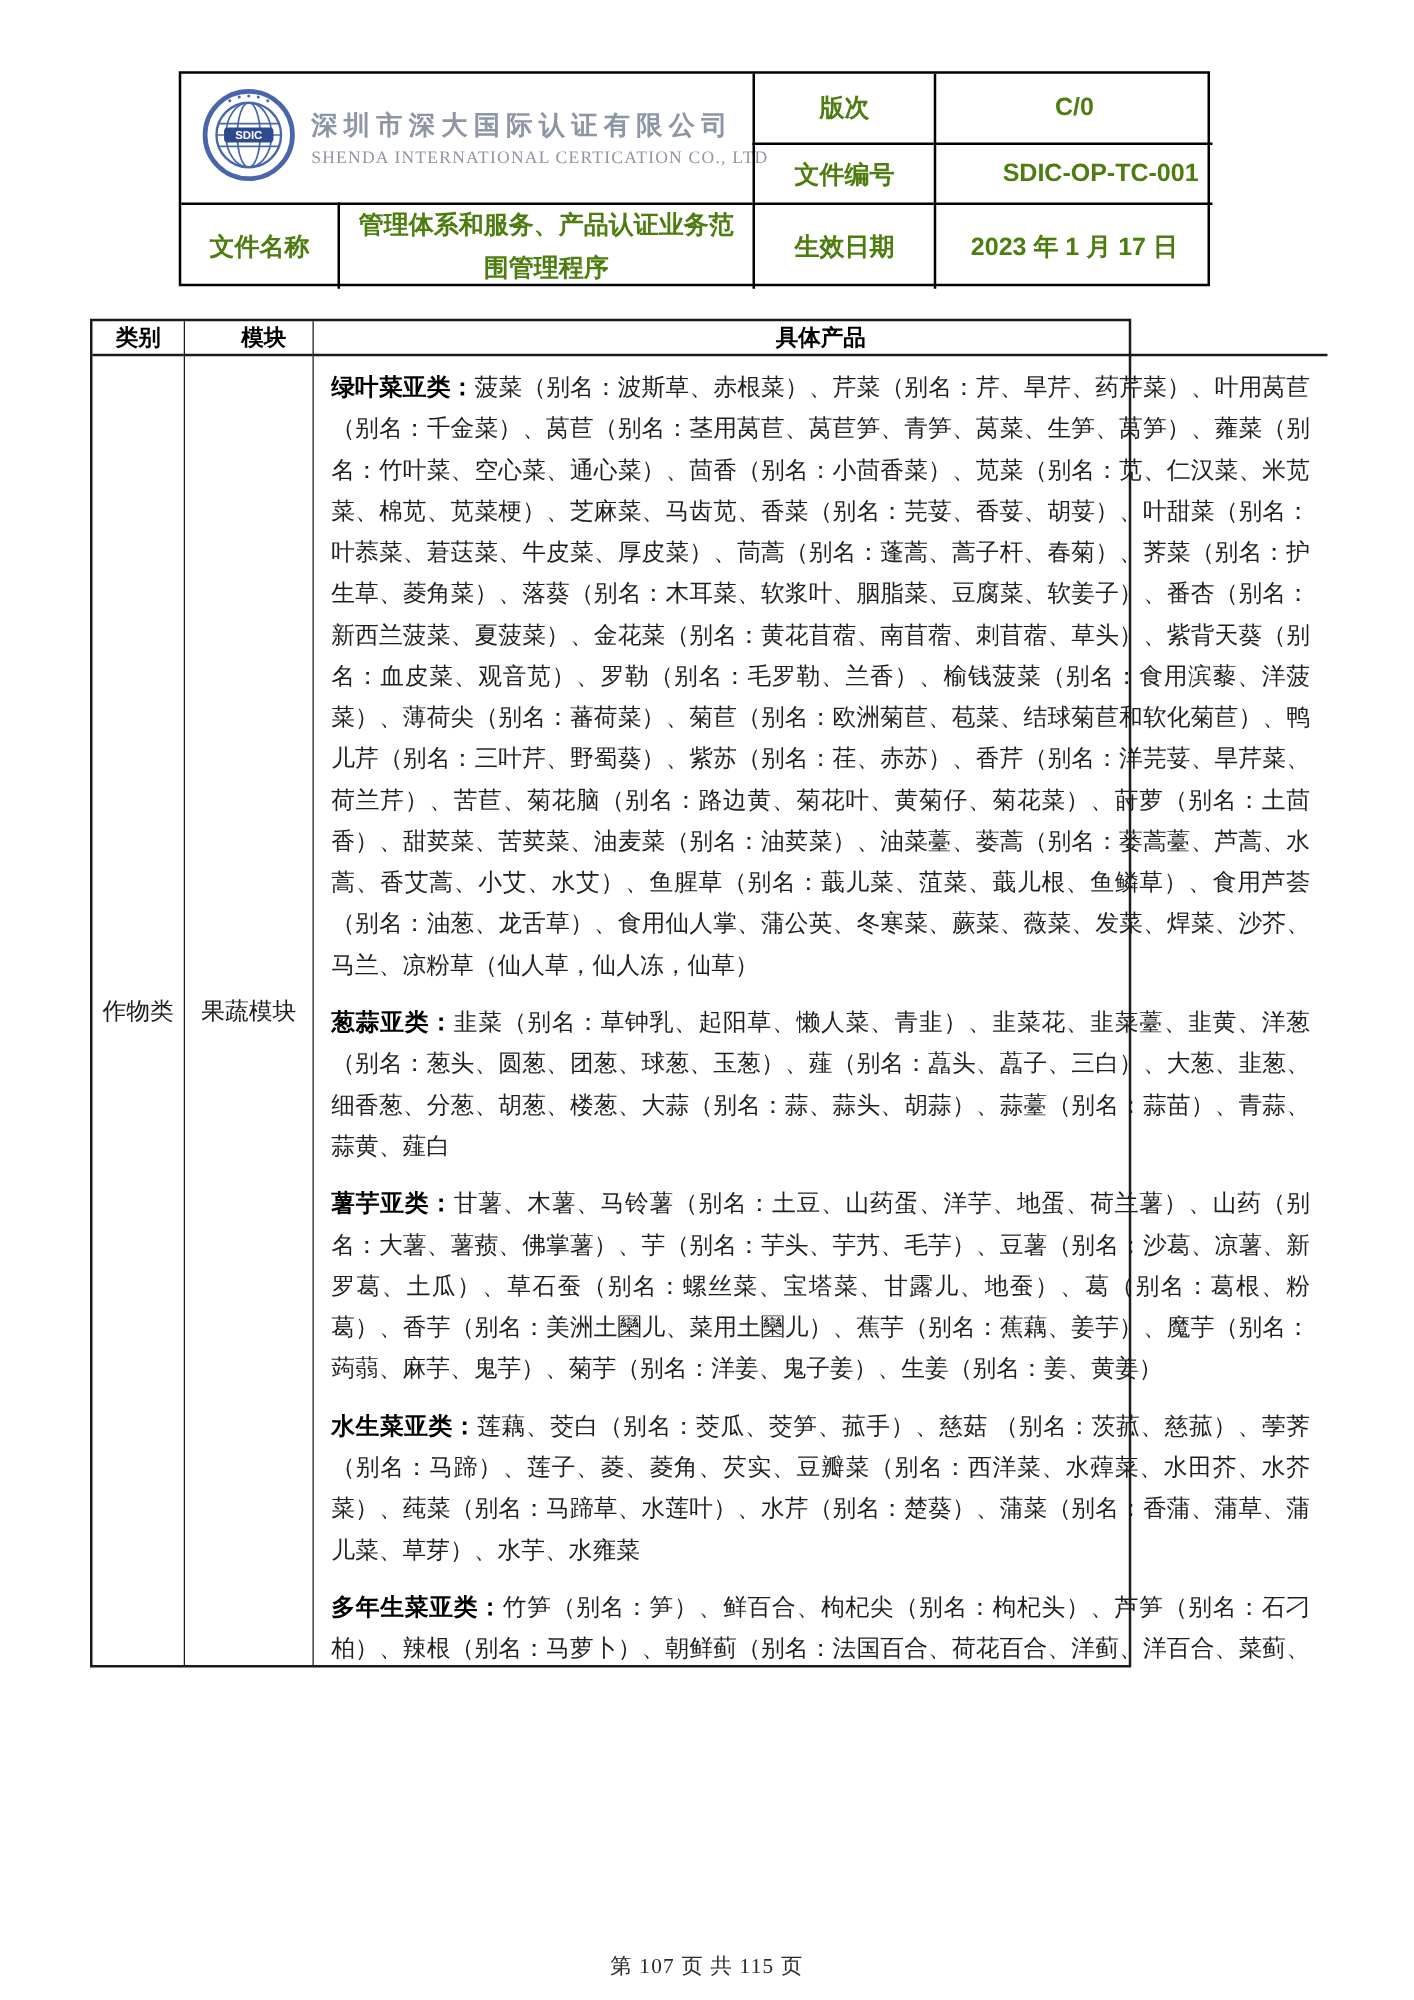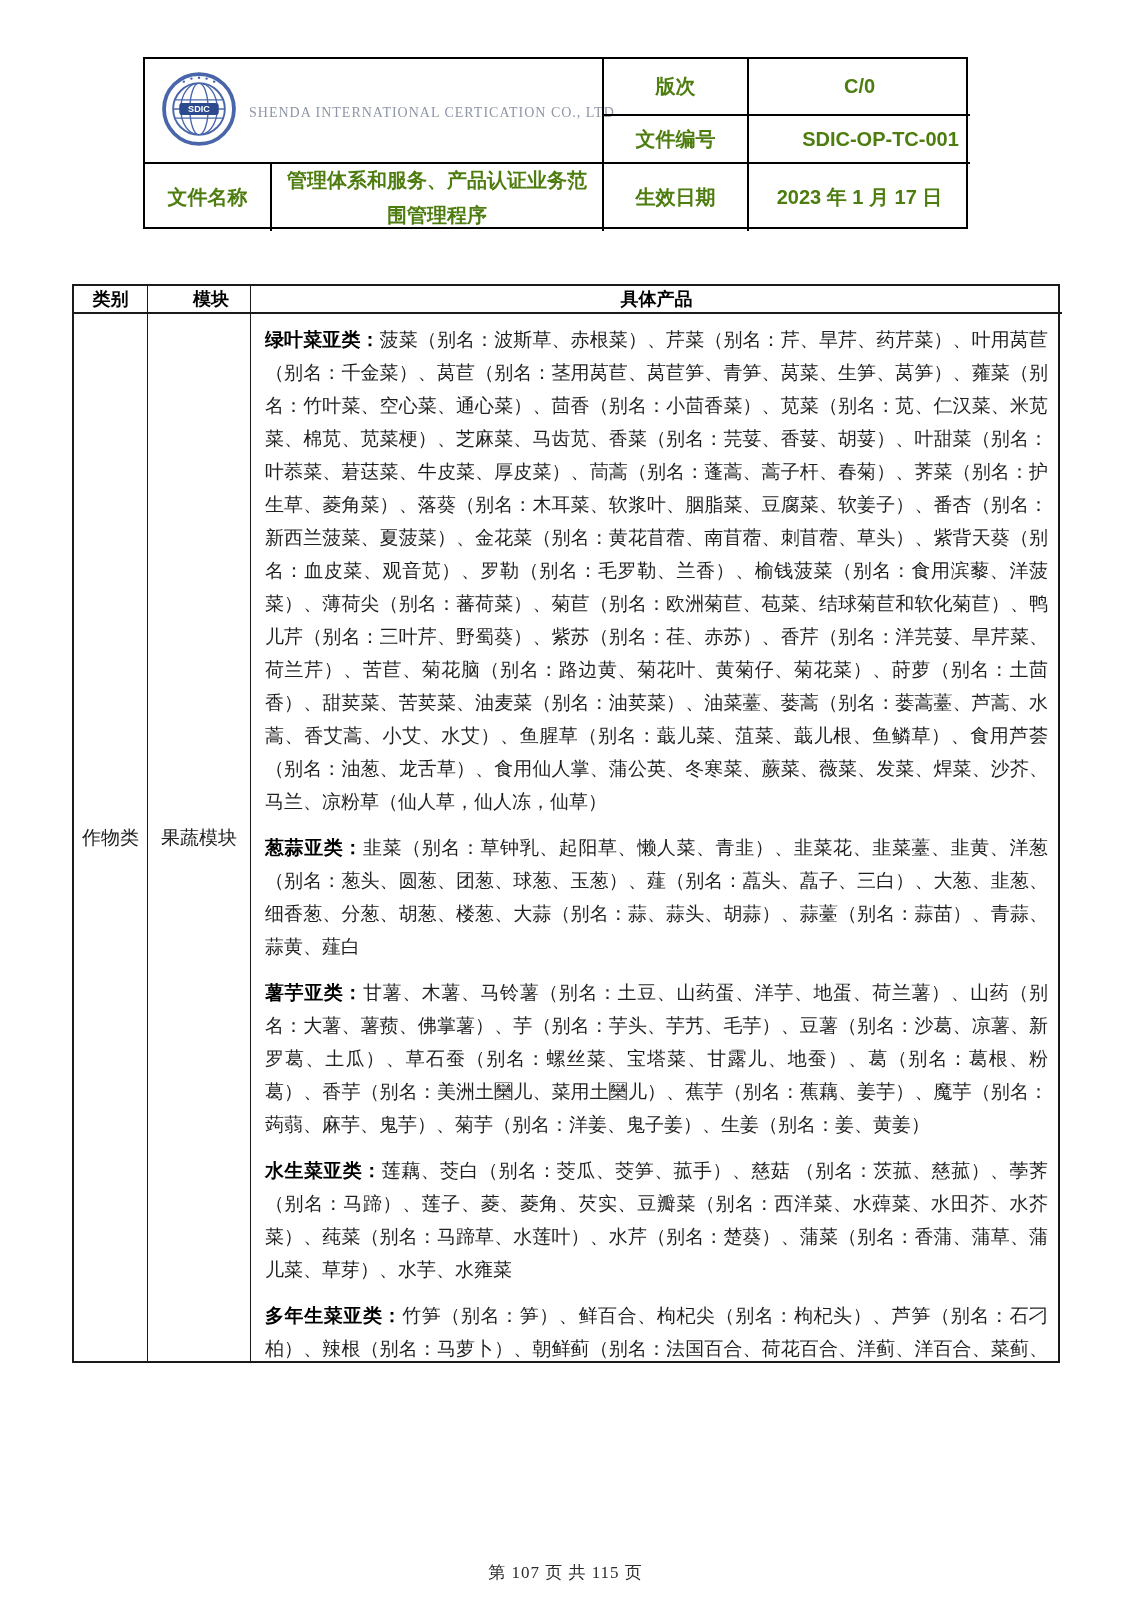--- a/index.html
+++ b/index.html
@@ -41,26 +41,25 @@
     font-family:"Liberation Sans","DejaVu Sans",sans-serif;
     font-weight:700;font-size:20px;color:#4d7c0f;text-align:center;
   }
   .bl{border-left:2px solid #000;}
   .bt{border-top:2px solid #000;}
   .doc-title{line-height:1.75;padding:0 12px;}
 
   
   .main-table{
     position:absolute;left:72px;top:255px;
-    width:988px;height:1079px;
+    width:833px;height:1079px;
     display:grid;
     grid-template-columns:73px 103px 812px;
     grid-template-rows:28px 1fr;
     border:2px solid #1a1a1a;
-    margin-top:29px;
   }
   .mcell{display:flex;align-items:center;justify-content:center;}
   .th{
     font-weight:700;font-size:18px;color:#000;
     border-bottom:2px solid #1a1a1a;
   }
   .ibl{border-left:1px solid #1a1a1a;}
   .body-label{font-size:19px;color:#1c1c1c;}
   .products{
     display:block;
@@ -106,20 +105,21 @@
           <circle cx="30" cy="14" r="1.6" fill="#4a66ab"></circle>
           <circle cx="40" cy="10" r="1.6" fill="#4a66ab"></circle>
           <circle cx="50" cy="9" r="1.6" fill="#4a66ab"></circle>
           <circle cx="60" cy="10" r="1.6" fill="#4a66ab"></circle>
           <circle cx="70" cy="14" r="1.6" fill="#4a66ab"></circle>
           <rect x="24" y="42" width="52" height="16" rx="4" fill="#2e4a8f"></rect>
           <text x="50" y="54.5" font-size="12" font-weight="bold" fill="#ffffff" text-anchor="middle" font-family="Liberation Sans, sans-serif">SDIC</text>
         </svg>
       </span>
       <span class="company-names">
+        <span class="company-cn">深圳市深大国际认证有限公司</span>
         <span class="company-en">SHENDA INTERNATIONAL CERTICATION CO., LTD</span>
       </span>
     </div>
 
     <div class="hcell hlabel bl" style="grid-column:3;grid-row:1;">版次</div>
     <div class="hcell hvalue bl" style="grid-column:4;grid-row:1;">C/0</div>
 
     <div class="hcell hlabel bl bt" style="grid-column:3;grid-row:2;">文件编号</div>
     <div class="hcell hvalue bl bt" style="grid-column:4;grid-row:2;padding-left:42px;">SDIC-OP-TC-001</div>
 

